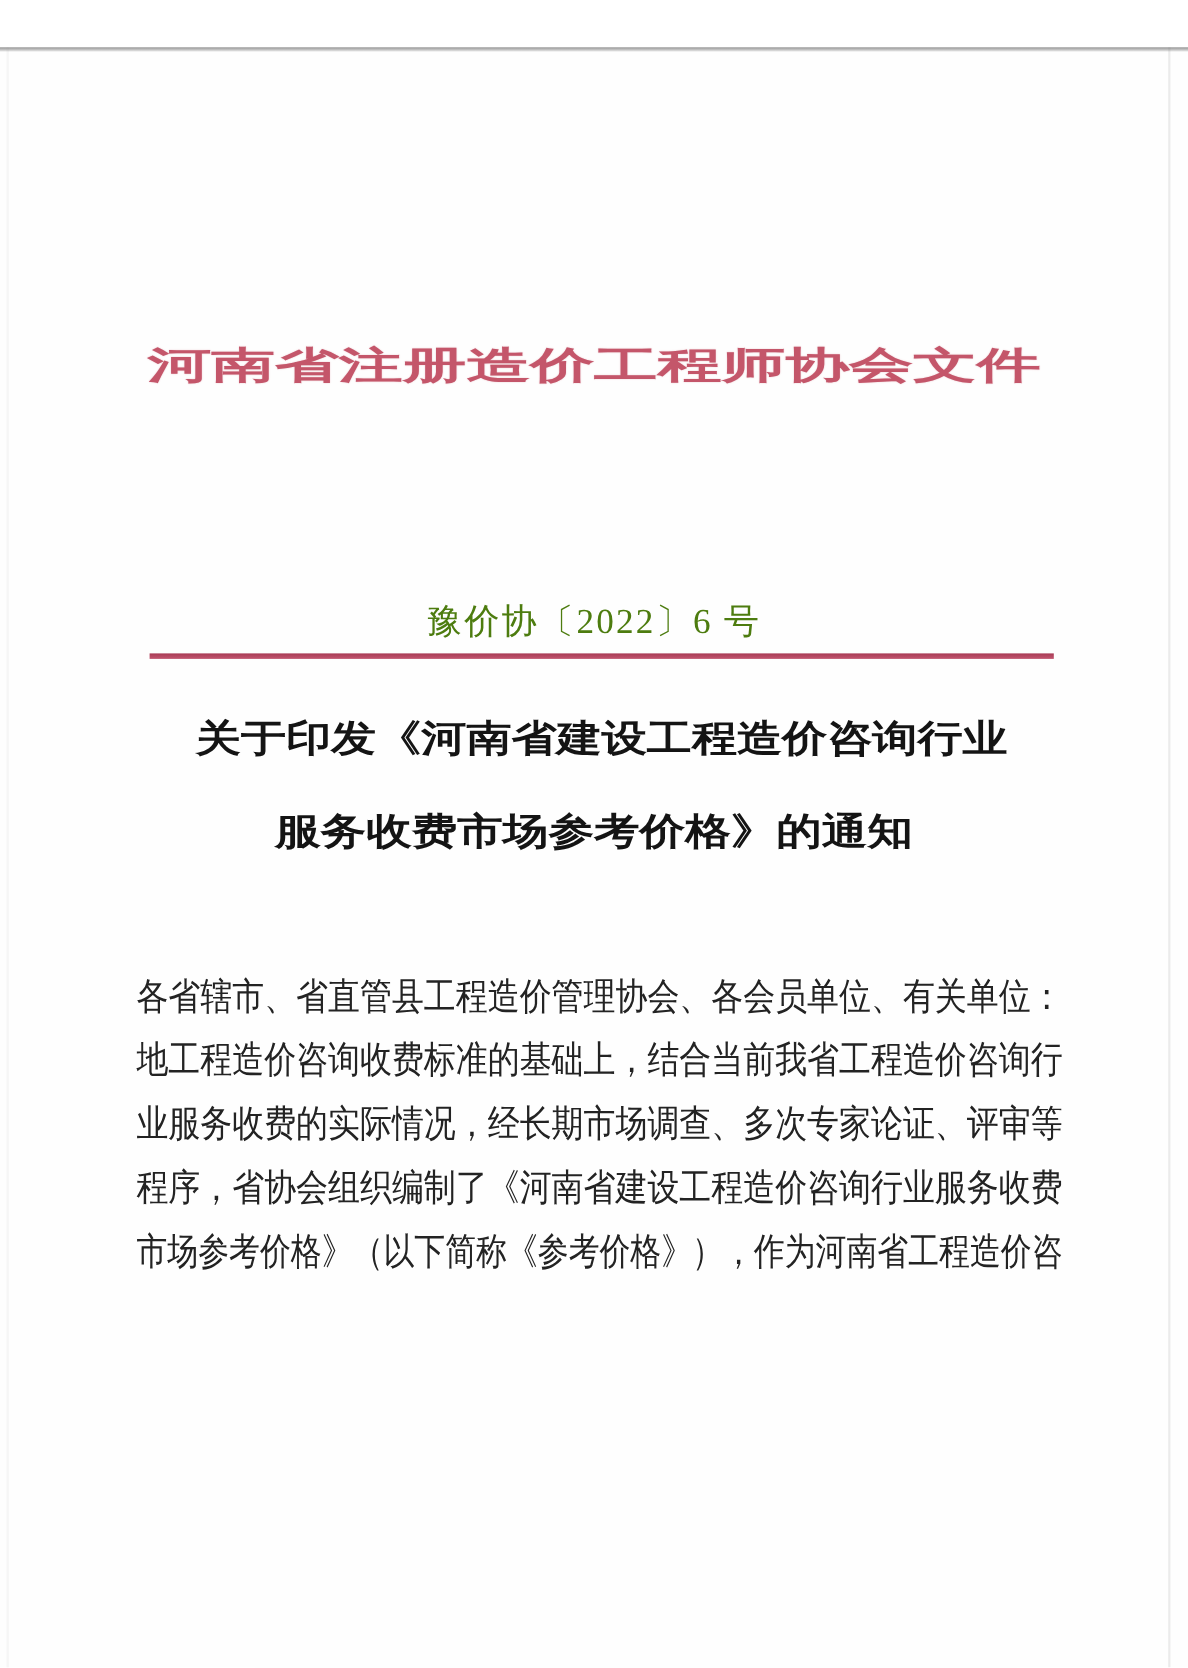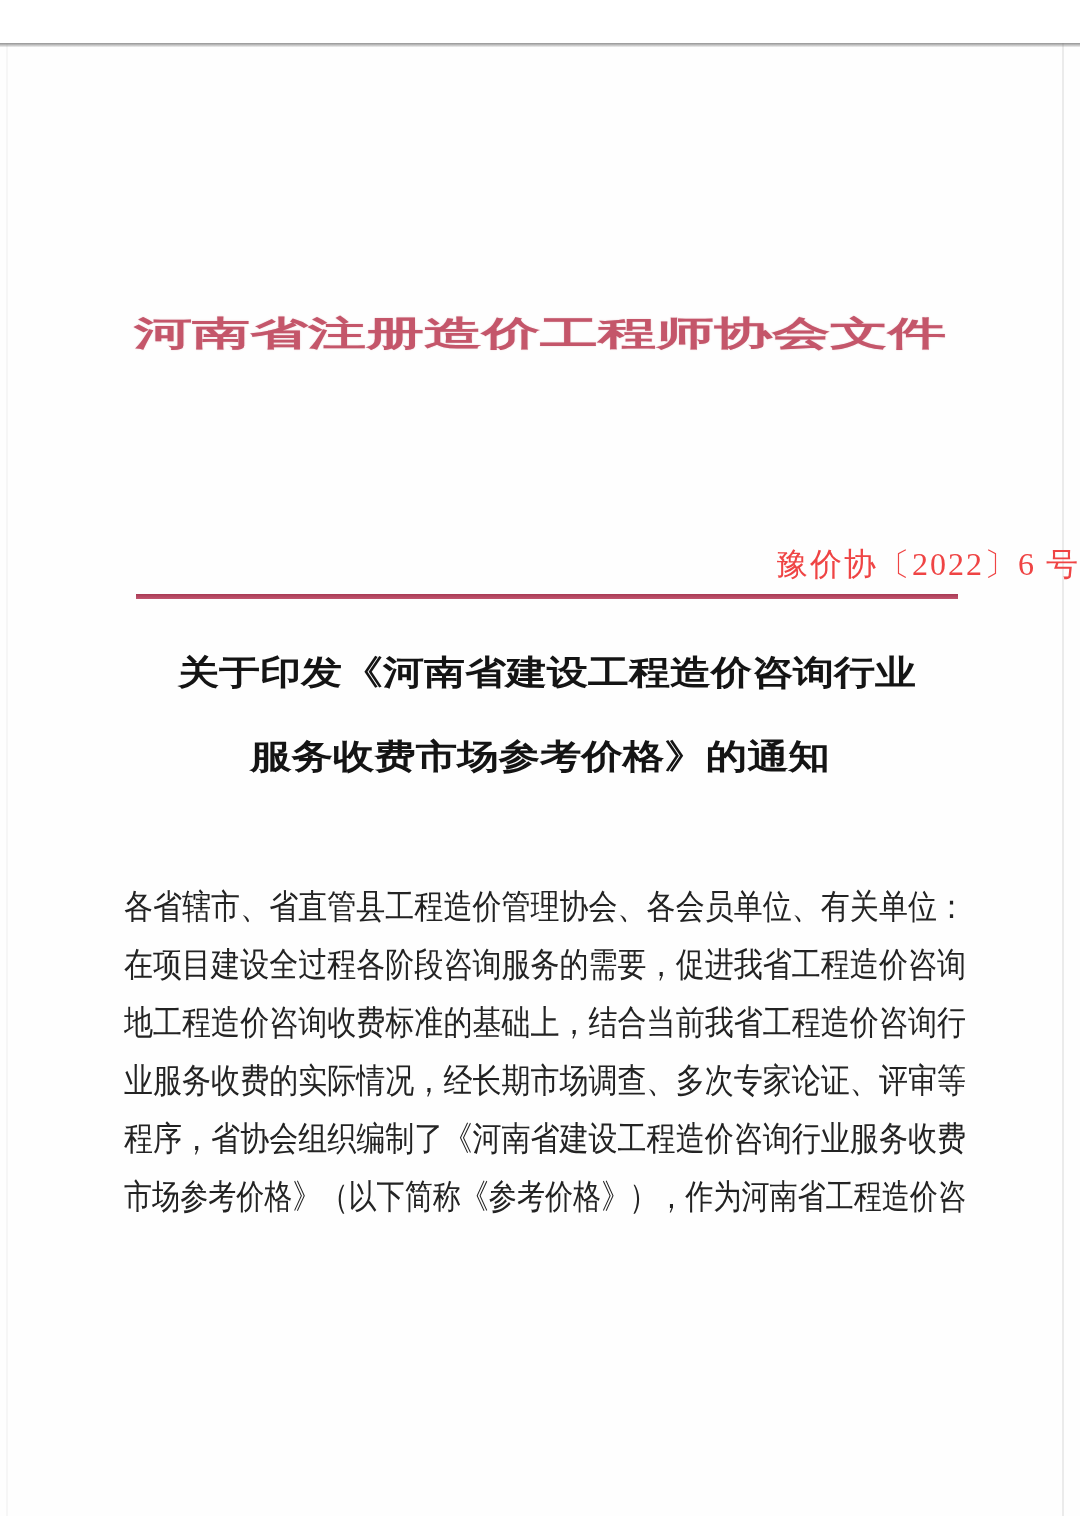--- a/index.html
+++ b/index.html
@@ -54,24 +54,24 @@
     display: inline-block;
     letter-spacing: 0;
     text-shadow: 0 0 1px rgba(196,86,106,0.45);
   }
 
   
   .doc-number {
     position: absolute;
     left: 0; top: 500px;
     width: 100%;
-    text-align: right;
+    text-align: center;
     font-size: 32px;
     letter-spacing: 2px;
-    color: #ef4444;
+    color: #4d7c0f;
   }
 
   
   .red-rule {
     position: absolute;
     left: 136px;
     top: 551px;
     width: 822px;
     height: 5px;
     background: linear-gradient(to bottom, #a83a54, #c25670);
@@ -127,21 +127,20 @@
 
   <div class="doc-title-line1 fit-line" style="transform-origin: left center; transform: scaleX(1.20588);">关于印发《河南省建设工程造价咨询行业</div>
 
   <div class="doc-title-line2 fit-line" style="transform-origin: left center; transform: scaleX(1.21849);">服务收费市场参考价格》的通知</div>
 
   <div class="body-block">
     <div class="body-row">
       <div class="fit-line" style="transform-origin: left center; transform: scaleX(0.853955);">各省辖市、省直管县工程造价管理协会、各会员单位、有关单位：</div>
     </div>
     <div>
-        <div class="body-row"><div class="fit-line" style="transform-origin: left center; transform: scaleX(0.853955);">在项目建设全过程各阶段咨询服务的需要，促进我省工程造价咨询</div></div>
         <div class="body-row"><div class="fit-line" style="transform-origin: left center; transform: scaleX(0.853955);">地工程造价咨询收费标准的基础上，结合当前我省工程造价咨询行</div></div>
         <div class="body-row"><div class="fit-line" style="transform-origin: left center; transform: scaleX(0.853955);">业服务收费的实际情况，经长期市场调查、多次专家论证、评审等</div></div>
         <div class="body-row"><div class="fit-line" style="transform-origin: left center; transform: scaleX(0.853955);">程序，省协会组织编制了《河南省建设工程造价咨询行业服务收费</div></div>
         <div class="body-row"><div class="fit-line" style="transform-origin: left center; transform: scaleX(0.82549);">市场参考价格》（以下简称《参考价格》），作为河南省工程造价咨</div></div>
       </div>
   </div>
 
 </div>
 
 </body></html>

